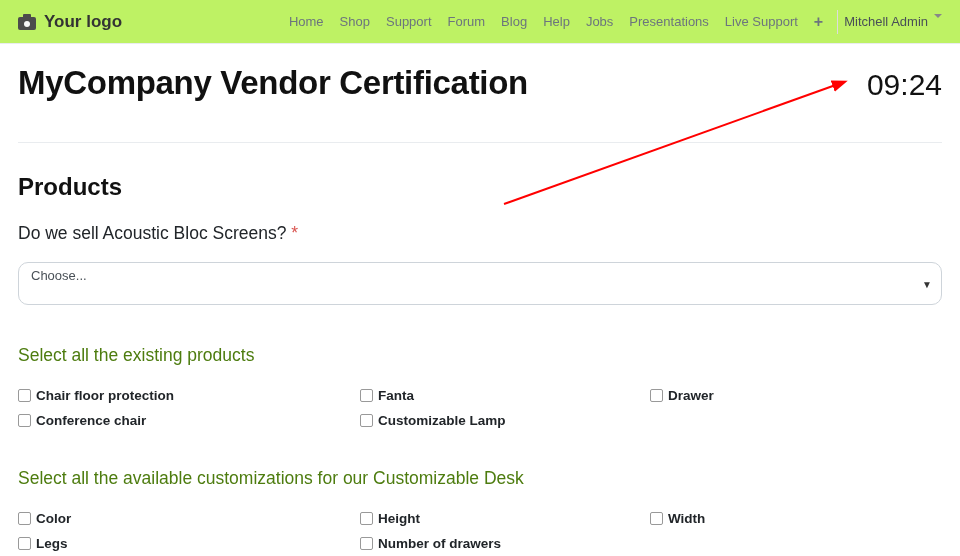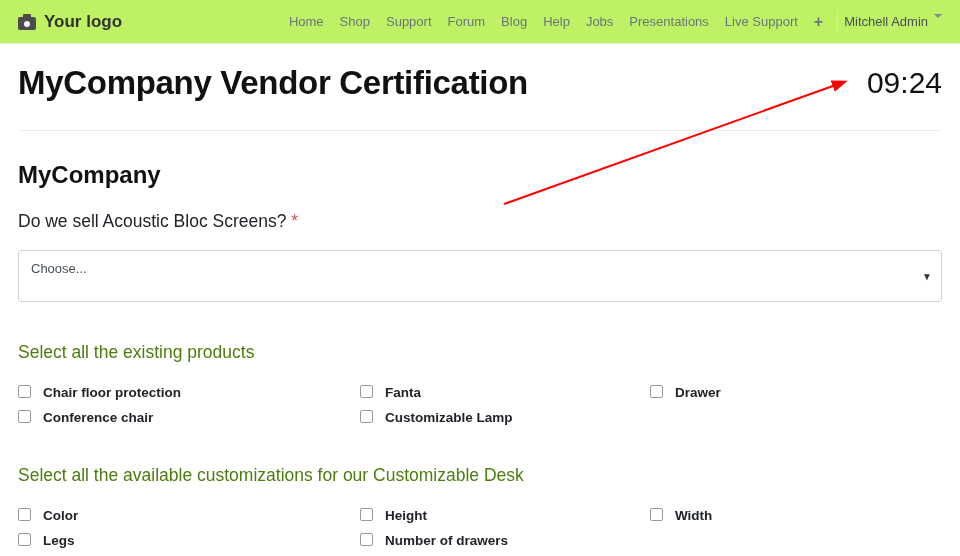--- a/index.html
+++ b/index.html
@@ -95,23 +95,23 @@
       border-left: 4px solid transparent;
       border-right: 4px solid transparent;
       border-top: 4px solid #888;
     }
     
     .content {
       padding: 20px 18px 0 18px;
     }
     .title-row {
       display: flex;
-      align-items: center;
+      align-items: flex-end;
       justify-content: space-between;
-      padding-bottom: 28px;
+      padding-bottom: 40px;
       border-bottom: 1px solid #e9ecef;
     }
     h1.page-title {
       font-size: 33px;
       font-weight: 600;
       color: #111;
       letter-spacing: -0.3px;
     }
     .timer {
       font-size: 30px;
@@ -131,23 +131,23 @@
       color: #212529;
       margin-bottom: 18px;
     }
     .req { color: #d9534f; }
     .select-wrap {
       position: relative;
       width: 100%;
     }
     .select-field {
       width: 100%;
-      height: 52px;
+      height: 43px;
       border: 1px solid #ced4da;
-      border-radius: 3px;
+      border-radius: 10px;
       background: #fff;
       padding: 0 28px 16px 12px;
       font-size: 13px;
       color: #495057;
       appearance: none;
       cursor: pointer;
       text-align: left;
     }
     .select-caret {
       position: absolute;
@@ -166,21 +166,22 @@
       color: #4d7c0f;
       margin-bottom: 22px;
     }
     .checkbox-grid {
       display: grid;
       grid-template-columns: 342px 290px auto;
       row-gap: 10px;
     }
     .checkbox-item {
       display: flex;
-      gap: 12px;
+      align-items: center;
+      gap: 5px;
     }
     .cb {
       width: 13px; height: 13px;
       border: 1px solid #999;
       background: #fff;
       border-radius: 2px;
       cursor: pointer;
     }
     .cb-label {
       font-size: 13.5px;
@@ -226,21 +227,21 @@
     </span>
   </div>
 </div>
 
 <div class="content">
   <div class="title-row">
     <h1 class="page-title">MyCompany Vendor Certification</h1>
     <span class="timer">09:24</span>
   </div>
 
-  <h2 class="section-title">MyCompany</h2>
+  <h2 class="section-title">Products</h2>
 
   <div class="question-label">
     <span>Do we sell Acoustic Bloc Screens?</span>
     <span class="req">*</span>
   </div>
 
   <div class="select-wrap">
     <button class="select-field">Choose...</button>
     <span class="select-caret">▼</span>
   </div>

